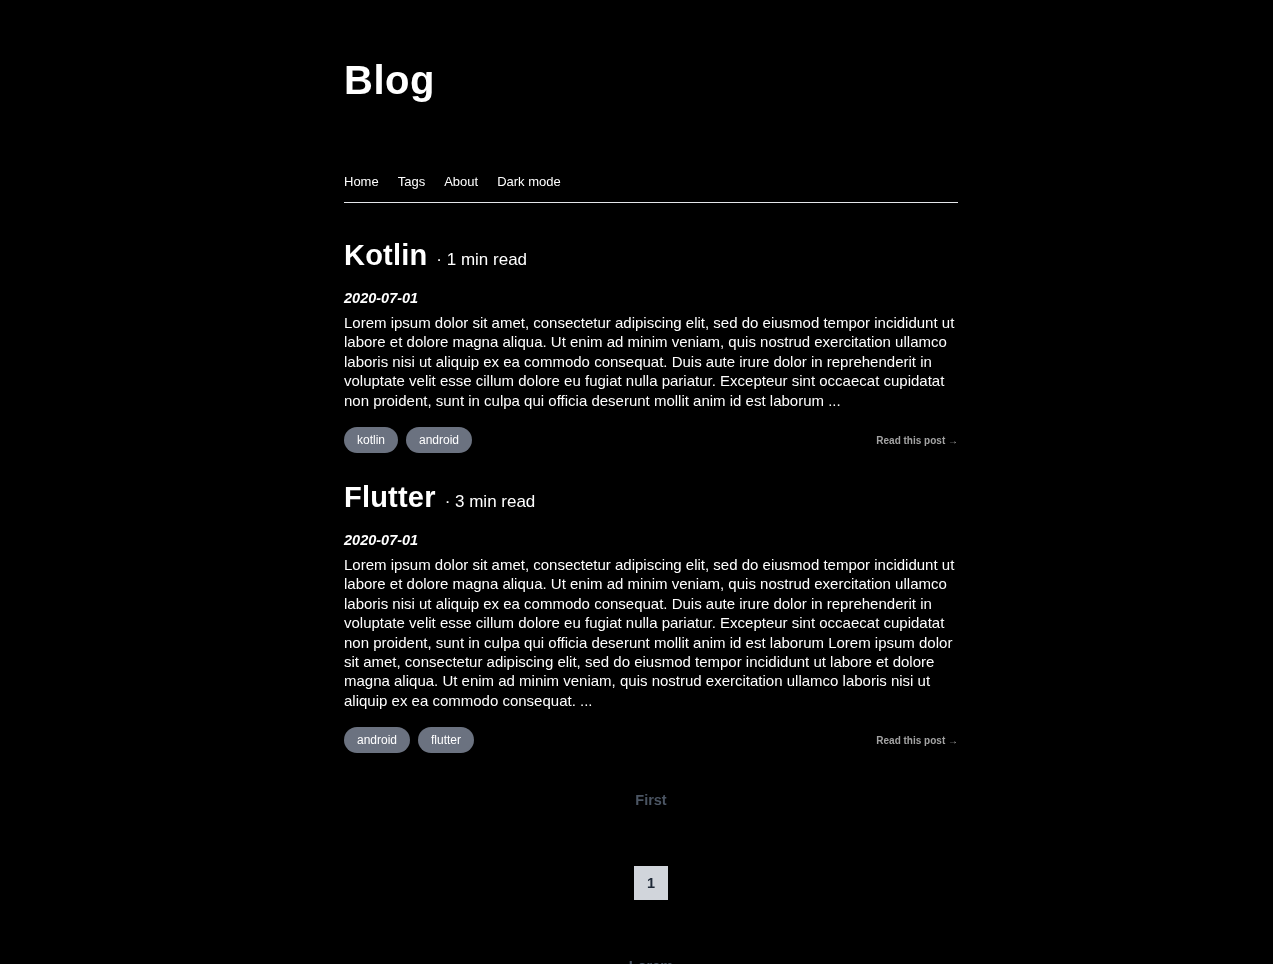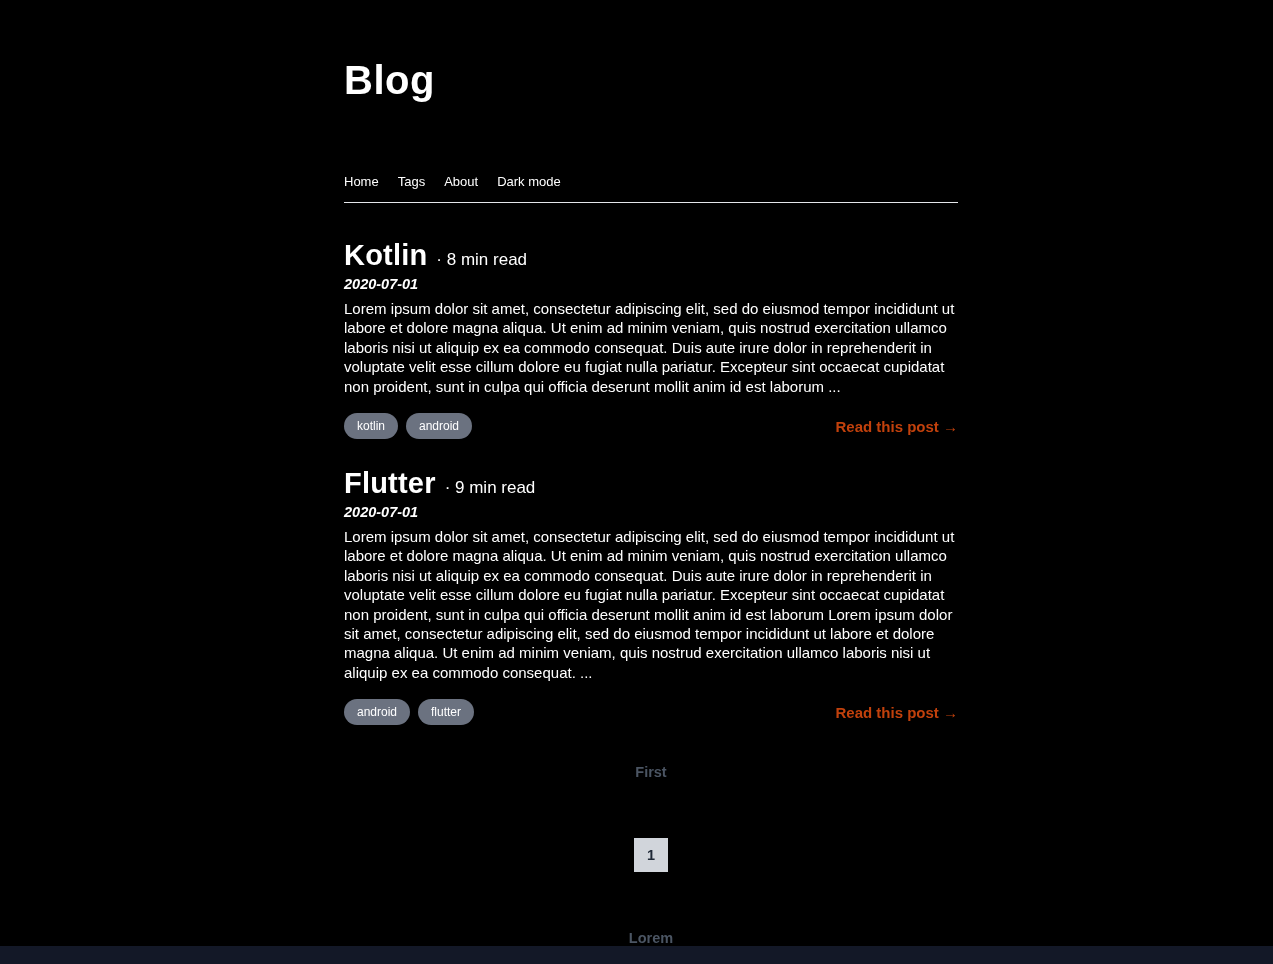--- a/index.html
+++ b/index.html
@@ -59,21 +59,21 @@
     text-decoration: none;
     letter-spacing: 0.2px;
   }
   .post-meta {
     margin-left: 9px;
     font-size: 17px;
     font-weight: 400;
     color: #ffffff;
   }
   .post-date {
-    margin-top: 4px;
+    margin-top: 18px;
     font-size: 14.5px;
     font-style: italic;
     font-weight: 700;
     color: #ffffff;
   }
   .post-excerpt {
     margin-top: 7px;
     font-size: 15px;
     line-height: 19.4px;
     color: #ffffff;
@@ -88,22 +88,22 @@
   .tag-pill {
     background: #6b7280;
     color: #ffffff;
     font-size: 12px;
     padding: 6px 13px;
     border-radius: 9999px;
     text-decoration: none;
     display: inline-block;
   }
   .read-link {
-    color: #c2410c;
-    font-size: 15px;
+    color: #a3a3a3;
+    font-size: 10px;
     font-weight: 700;
     text-decoration: none;
   }
 
   
   .pagination {
     margin-top: 39px;
     display: flex;
     justify-content: center;
     align-items: center;
@@ -167,37 +167,37 @@
       <a class="nav-link" href="#">Tags</a>
       <a class="nav-link" href="#">About</a>
       <button class="nav-link">Dark mode</button>
     </nav>
 
     <section>
 
       <article class="post">
         <div class="post-heading">
           <a class="post-title" href="#">Kotlin</a>
-          <span class="post-meta">· 8 min read</span>
+          <span class="post-meta">· 1 min read</span>
         </div>
         <div class="post-date">2020-07-01</div>
         <p class="post-excerpt">Lorem ipsum dolor sit amet, consectetur adipiscing elit, sed do eiusmod tempor incididunt ut labore et dolore magna aliqua. Ut enim ad minim veniam, quis nostrud exercitation ullamco laboris nisi ut aliquip ex ea commodo consequat. Duis aute irure dolor in reprehenderit in voluptate velit esse cillum dolore eu fugiat nulla pariatur. Excepteur sint occaecat cupidatat non proident, sunt in culpa qui officia deserunt mollit anim id est laborum ...</p>
         <div class="post-footer">
           <div class="tag-list">
             <a class="tag-pill" href="#">kotlin</a>
             <a class="tag-pill" href="#">android</a>
           </div>
           <a class="read-link" href="#">Read this post →</a>
         </div>
       </article>
 
       <article class="post">
         <div class="post-heading">
           <a class="post-title" href="#">Flutter</a>
-          <span class="post-meta">· 9 min read</span>
+          <span class="post-meta">· 3 min read</span>
         </div>
         <div class="post-date">2020-07-01</div>
         <p class="post-excerpt">Lorem ipsum dolor sit amet, consectetur adipiscing elit, sed do eiusmod tempor incididunt ut labore et dolore magna aliqua. Ut enim ad minim veniam, quis nostrud exercitation ullamco laboris nisi ut aliquip ex ea commodo consequat. Duis aute irure dolor in reprehenderit in voluptate velit esse cillum dolore eu fugiat nulla pariatur. Excepteur sint occaecat cupidatat non proident, sunt in culpa qui officia deserunt mollit anim id est laborum Lorem ipsum dolor sit amet, consectetur adipiscing elit, sed do eiusmod tempor incididunt ut labore et dolore magna aliqua. Ut enim ad minim veniam, quis nostrud exercitation ullamco laboris nisi ut aliquip ex ea commodo consequat. ...</p>
         <div class="post-footer">
           <div class="tag-list">
             <a class="tag-pill" href="#">android</a>
             <a class="tag-pill" href="#">flutter</a>
           </div>
           <a class="read-link" href="#">Read this post →</a>
         </div>

